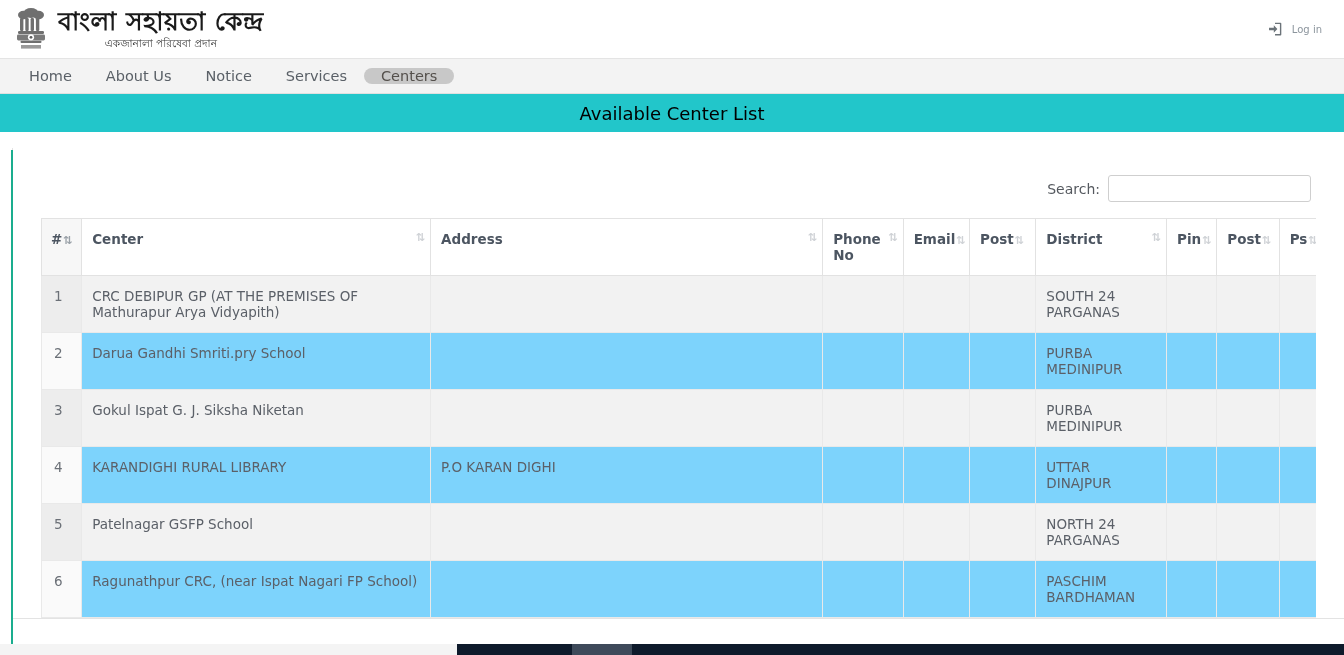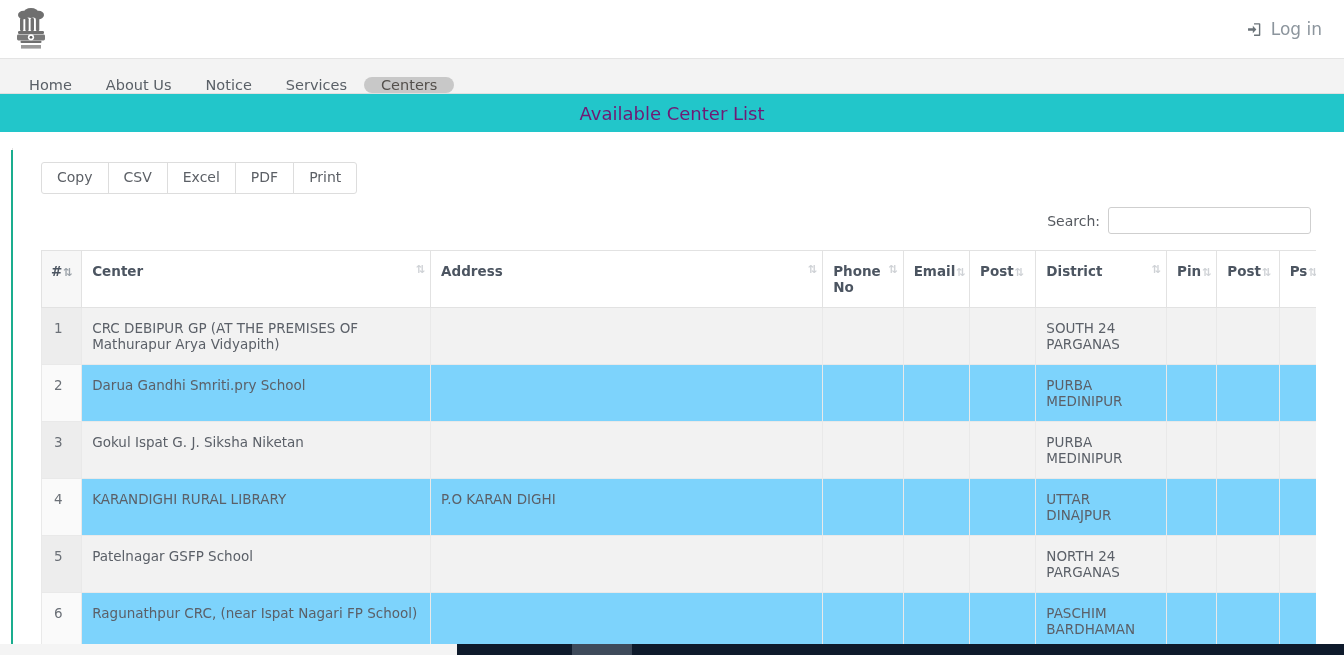--- a/index.html
+++ b/index.html
@@ -39,51 +39,51 @@
   }
   .login-area {
     position: absolute;
     right: 22px;
     top: 50%;
     transform: translateY(-50%);
     display: flex;
     align-items: center;
     gap: 9px;
     color: #8c959d;
-    font-size: 17px;
+    font-size: 10px;
     cursor: pointer;
   }
   .login-icon { width: 15px; height: 15px; display: block; fill: #6b7379; }
 
   
   .navbar {
     height: 36px;
     background: #f3f3f3;
     border-top: 1px solid #e4e4e4;
     border-bottom: 1px solid #e0e0e0;
     display: flex;
-    align-items: flex-end;
+    align-items: center;
     padding-left: 12px;
   }
   .nav-item {
     display: flex;
     align-items: center;
     padding: 0 17px;
     font-size: 14.5px;
     color: #5a6067;
     cursor: pointer;
     white-space: nowrap;
   }
   .nav-item.active { background: #c8c8c8; color: #54504c; border-radius: 15px; }
 
   
   .page-banner {
     height: 38px;
     background: #22c6ca;
-    color: #701a75;
+    color: #000000;
     display: flex;
     align-items: center;
     justify-content: center;
     font-size: 18px;
   }
 
   
   .content {
     padding: 16px 0 0 12px;
     background: #ffffff;
@@ -249,20 +249,24 @@
         <rect x="16.6" y="12" width="3.4" height="13" rx="1.2"></rect>
         <rect x="21.9" y="12" width="3.4" height="13" rx="1.2"></rect>
         <rect x="4" y="25" width="26" height="3" rx="1.2"></rect>
         <rect x="3" y="28.4" width="28" height="6" rx="1.4" fill="#7a7a7a"></rect>
         <circle cx="17" cy="31.3" r="3.1" fill="#ffffff"></circle>
         <circle cx="17" cy="31.3" r="1.4" fill="#5e5e5e"></circle>
         <rect x="6.5" y="34.8" width="21" height="2.2" rx="1"></rect>
       </g>
       <rect x="7" y="39" width="20" height="3.6" fill="#9a9a9a"></rect>
     </svg>
+    <div class="brand-text">
+      <div class="brand-title">বাংলা সহায়তা কেন্দ্র</div>
+      <div class="brand-sub">একজানালা পরিষেবা প্রদান</div>
+    </div>
   </div>
 
   <div class="login-area">
     <svg class="login-icon" viewBox="0 0 16 16">
       <path d="M7.5 1.2h5.8a.9.9 0 0 1 .9.9v11.8a.9.9 0 0 1-.9.9H7.5v-1.5h5.2V2.7H7.5V1.2z"></path>
       <path d="M6.2 4.1 10 8l-3.8 3.9v-2.6H1.1V6.7h5.1V4.1z"></path>
     </svg>
     <span>Log in</span>
   </div>
 </div>
@@ -278,27 +282,20 @@
 <div class="page-banner">
   <span>Available Center List</span>
 </div>
 
 <div class="content">
   <div class="teal-rail"></div>
   <div class="panel">
 
     <div class="panel-body">
 
-      <div class="dt-buttons">
-        <button class="dt-button">Copy</button>
-        <button class="dt-button">CSV</button>
-        <button class="dt-button">Excel</button>
-        <button class="dt-button">PDF</button>
-        <button class="dt-button">Print</button>
-      </div>
 
       <div class="dt-filter">
         <label>Search:</label>
         <input type="text" value="" placeholder="" style="">
       </div>
 
       <div class="table-scroll">
         <table class="dt">
           <colgroup>
             <col class="c-idx">

